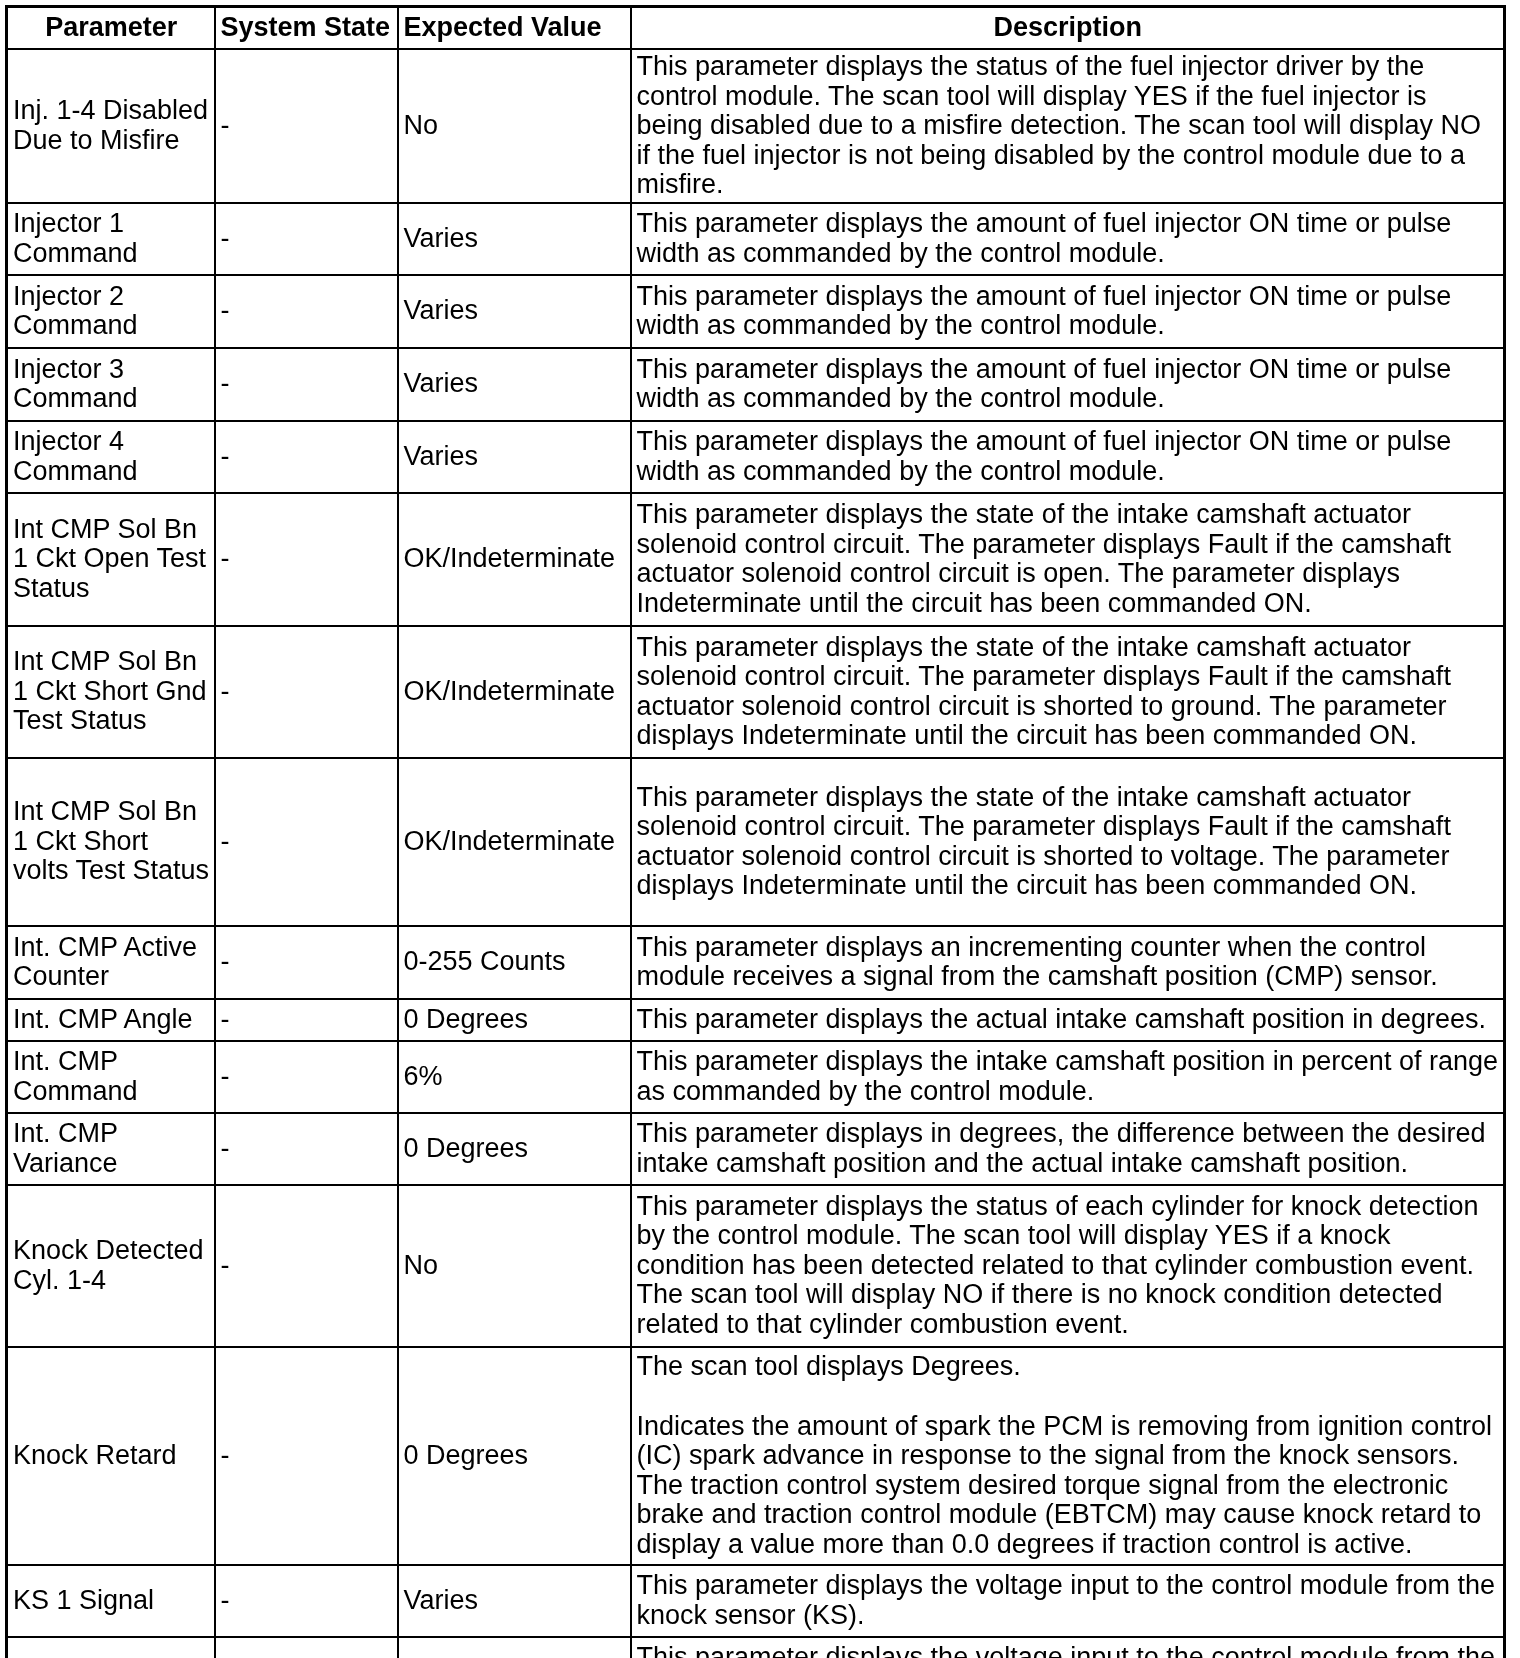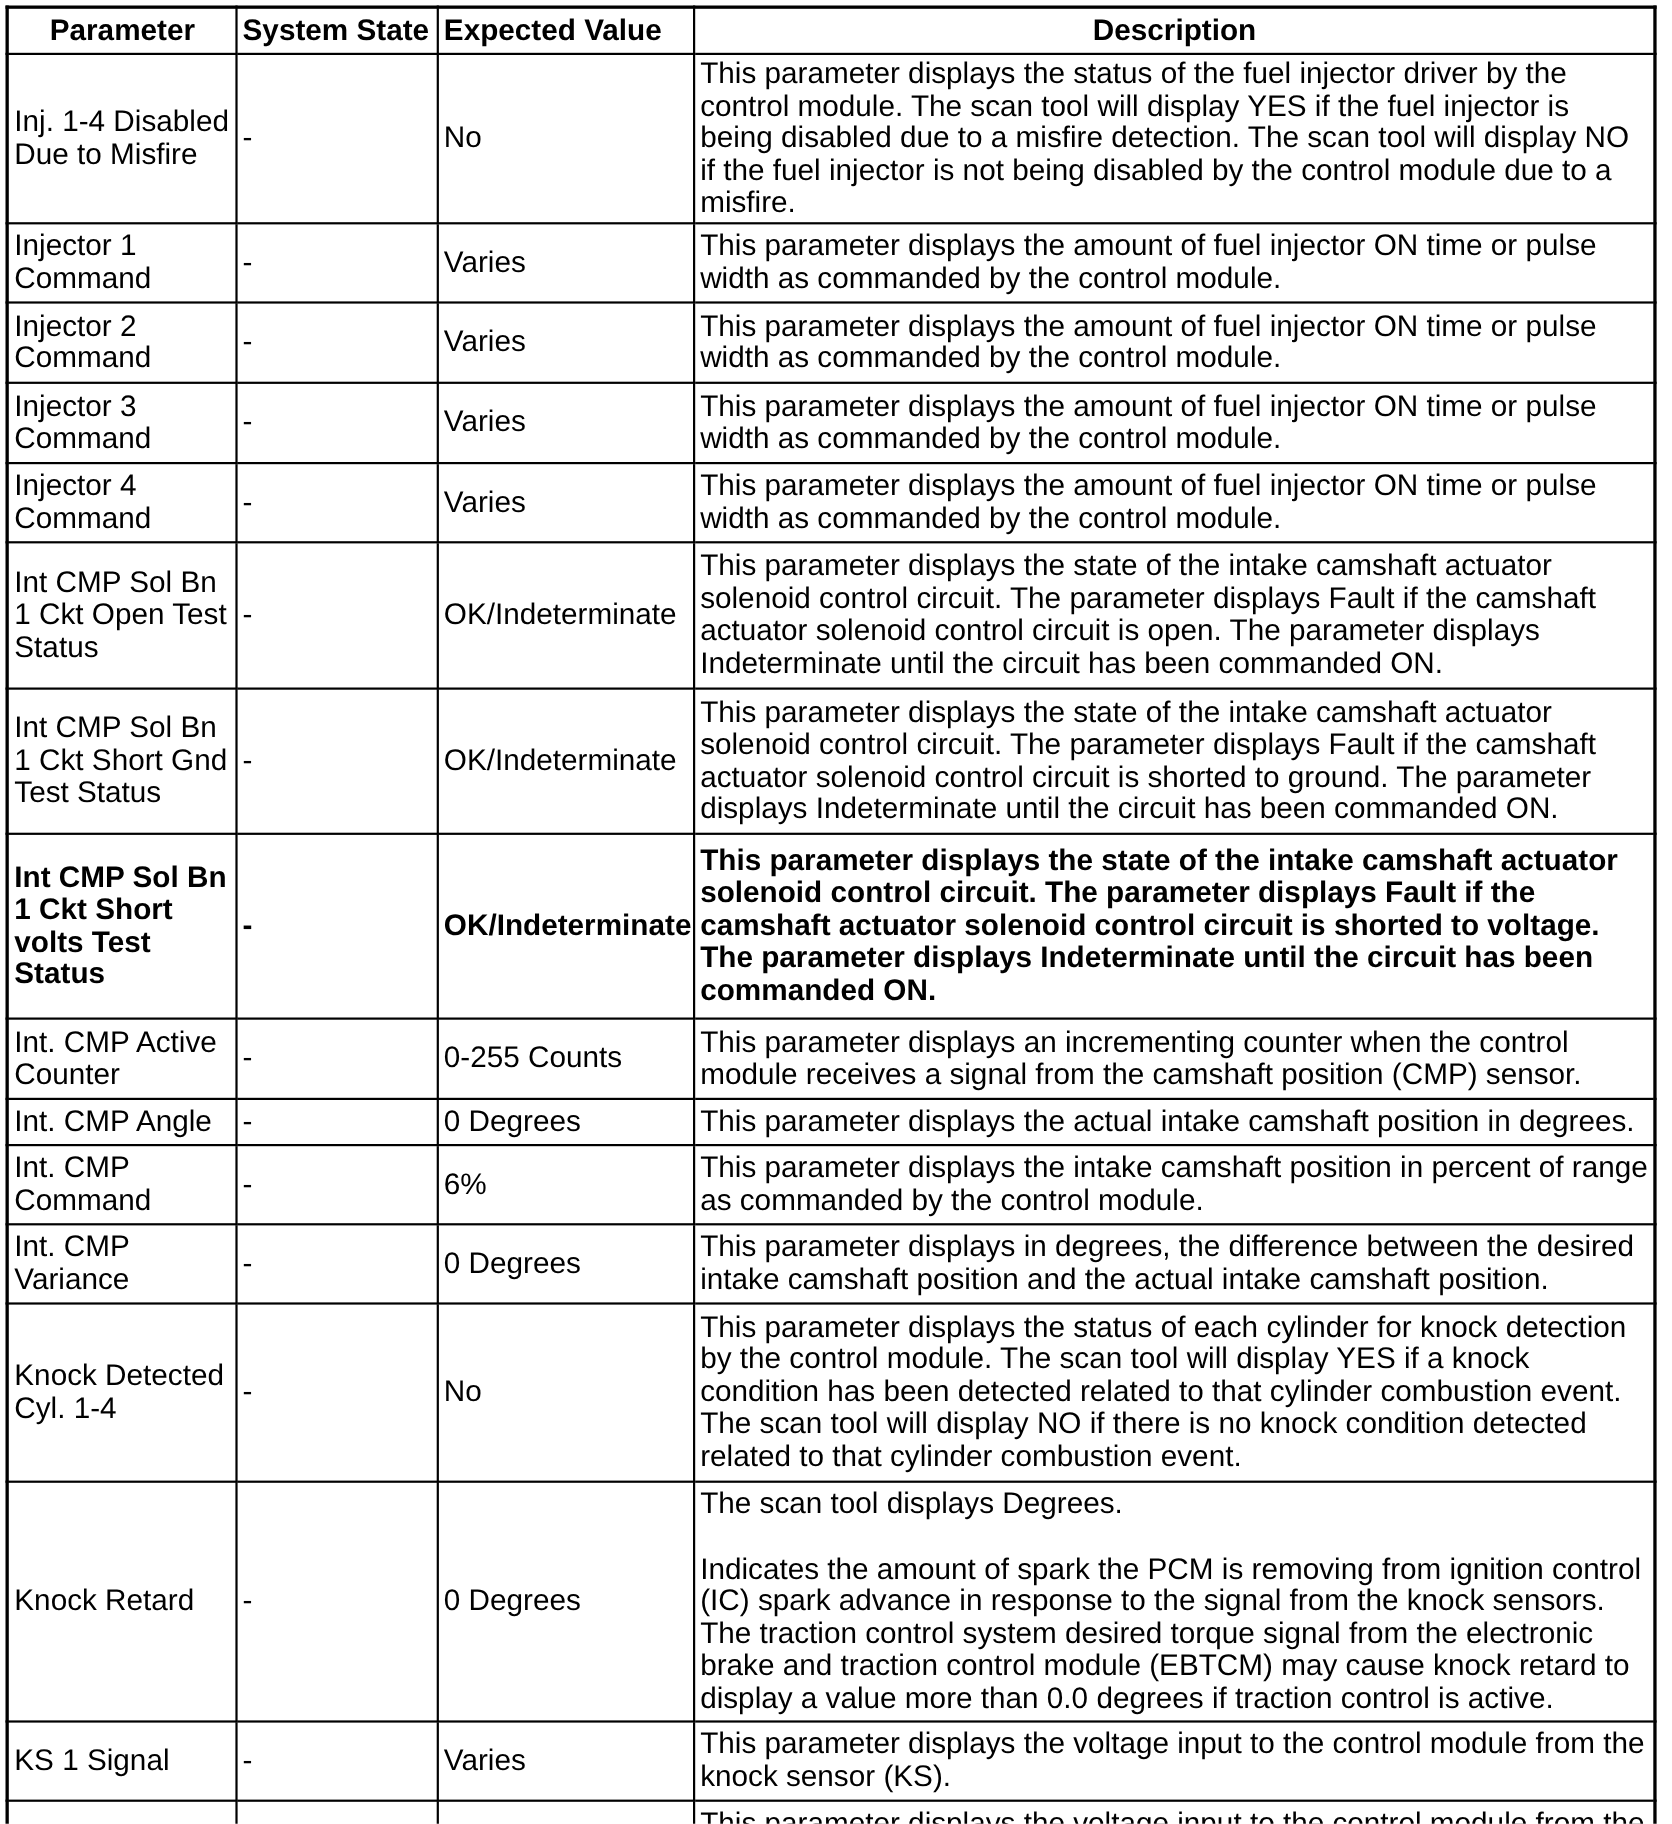--- a/index.html
+++ b/index.html
@@ -101,21 +101,21 @@
         </td>
       </tr>
       <tr style="height: 132px;">
         <td>Int CMP Sol Bn 1 Ckt Short Gnd Test Status</td>
         <td>-</td>
         <td>OK/Indeterminate</td>
         <td class="desc">
           <div class="para">This parameter displays the state of the intake camshaft actuator solenoid control circuit. The parameter displays Fault if the camshaft actuator solenoid control circuit is shorted to ground. The parameter displays Indeterminate until the circuit has been commanded ON.</div>
         </td>
       </tr>
-      <tr style="height: 168px; font-weight: bold;">
+      <tr style="height: 168px;">
         <td>Int CMP Sol Bn 1 Ckt Short volts Test Status</td>
         <td>-</td>
         <td>OK/Indeterminate</td>
         <td class="desc">
           <div class="para">This parameter displays the state of the intake camshaft actuator solenoid control circuit. The parameter displays Fault if the camshaft actuator solenoid control circuit is shorted to voltage. The parameter displays Indeterminate until the circuit has been commanded ON.</div>
         </td>
       </tr>
       <tr style="height: 73px;">
         <td>Int. CMP Active Counter</td>
         <td>-</td>

